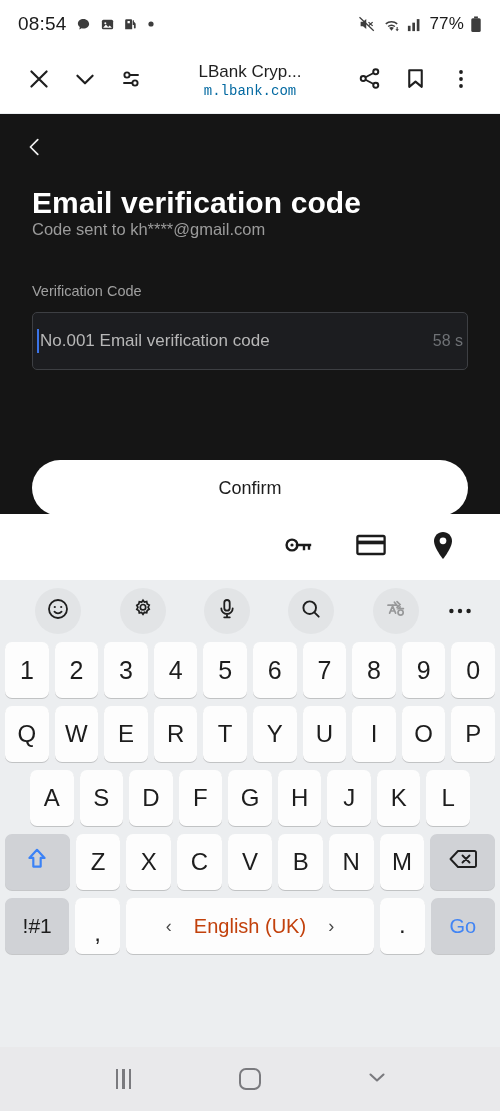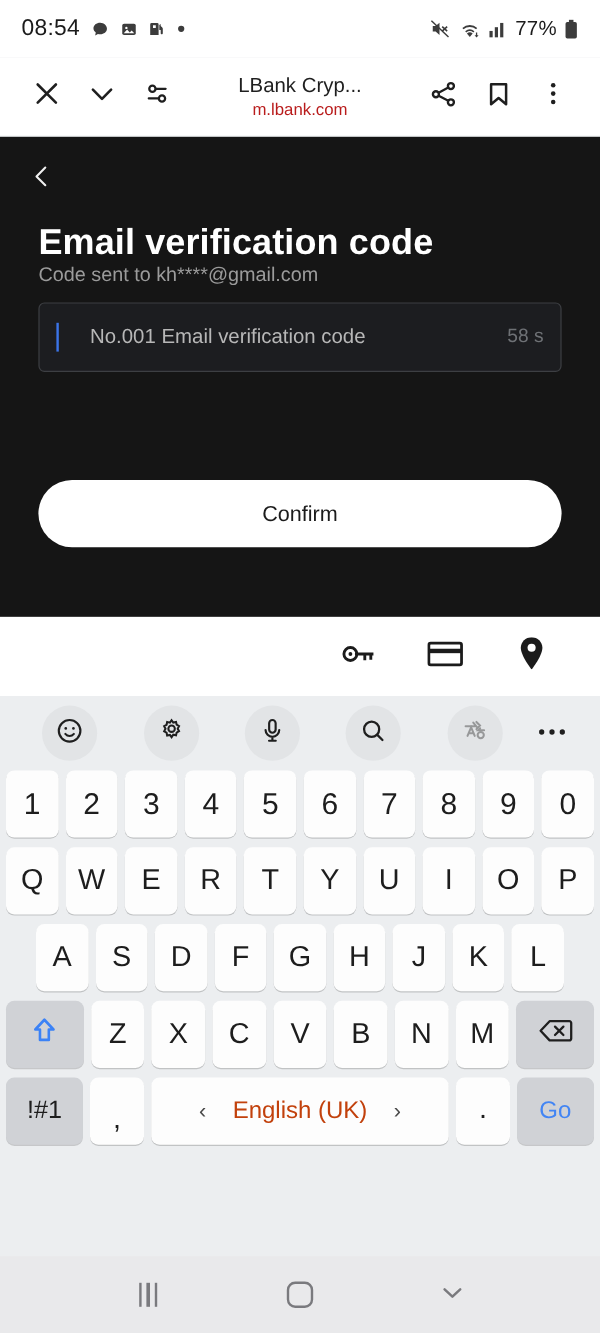--- a/index.html
+++ b/index.html
@@ -26,33 +26,33 @@
   
   .toolbar {
     height:66px; background:#fff; display:flex; align-items:center;
     padding:0 16px; gap:0; flex:0 0 auto; border-bottom:1px solid #eceff1;
   }
   .tb-btn { width:46px; height:46px; display:flex; align-items:center; justify-content:center; flex:0 0 auto; }
   .tb-titlewrap { flex:1 1 auto; min-width:0; display:flex; flex-direction:column;
                   align-items:center; justify-content:center; padding:0 4px; }
   .tb-title { font-size:17px; color:#1f1f1f; white-space:nowrap; overflow:hidden;
               text-overflow:ellipsis; max-width:100%; line-height:1.15; }
-  .tb-url { font-size:14px; color:#b91c1c; white-space:nowrap; overflow:hidden;
-            text-overflow:ellipsis; max-width:100%; margin-top:2px; }
+  .tb-url { font-size:14px; color:#0369a1; white-space:nowrap; overflow:hidden;
+            text-overflow:ellipsis; max-width:100%; margin-top:2px;font-family:Liberation Mono, monospace; }
 
   
   .page { background:#151515; flex:0 0 auto; height:400px; position:relative; padding:0 32px; }
   .page-back { position:absolute; top:14px; left:14px; width:42px; height:42px;
                display:flex; align-items:center; justify-content:center; }
   .page-h1 { color:#fff; font-size:30px; font-weight:bold; letter-spacing:.1px; padding-top:72px; }
   .page-sub { color:#9b9b9b; font-size:16.5px; margin-top:0; }
   .field-label { color:#a0a0a0; font-size:14.5px; margin-top:44px; }
   .field-box {
     margin-top:13px; height:58px; border:1px solid #3d3f43; border-radius:5px;
-    background:#1c1d20; display:flex; align-items:center; padding:0 14px;gap:25px;
+    background:#1c1d20; display:flex; align-items:center; padding:0 4px;
   }
   .caret { width:2px; height:24px; background:#3b74e8; margin-right:1px; flex:0 0 auto; }
   .field-ph { color:#b7b7b7; font-size:17px; flex:1 1 auto; }
   .field-timer { color:#6e7175; font-size:16px; flex:0 0 auto; }
   .confirm-btn {
     margin-top:90px; height:56px; border-radius:28px; background:#fff;
     display:flex; align-items:center; justify-content:center;
     color:#1c1c1c; font-size:18px; border:none; width:100%;
     font-family:"Liberation Sans", sans-serif;
   }
@@ -227,20 +227,21 @@
       <span>
         <svg width="22" height="22" viewBox="0 0 24 24">
             <path fill="none" stroke="#f0f0f0" stroke-width="1.9" stroke-linecap="round" stroke-linejoin="round" d="M15 4l-8 8 8 8"></path>
           </svg>
       </span>
     </div>
 
     <h1 class="page-h1">Email verification code</h1>
     <div class="page-sub">Code sent to kh****@gmail.com</div>
 
+    <div class="field-label">Verification Code</div>
 
     <div class="field-box">
       <span class="caret"></span>
       <span class="field-ph">No.001 Email verification code</span>
       <span class="field-timer">58 s</span>
     </div>
 
     <button class="confirm-btn">Confirm</button>
   </div>
 

